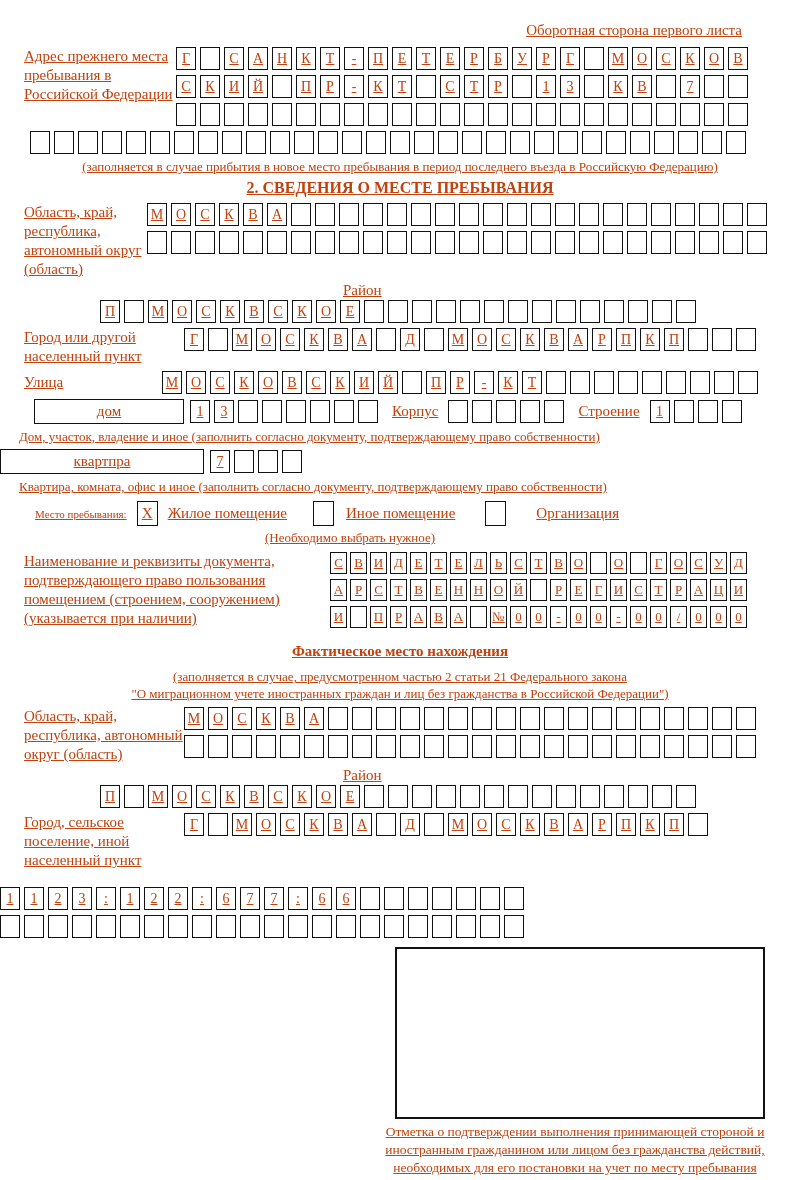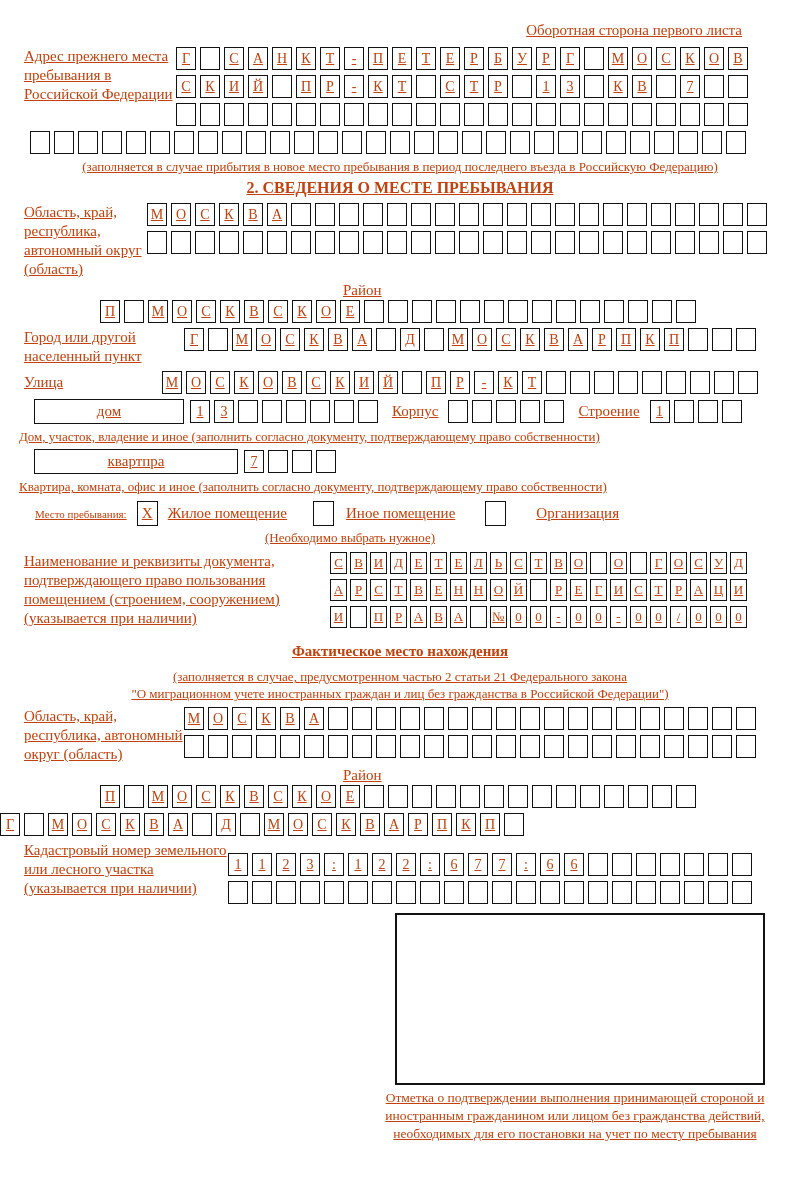--- a/index.html
+++ b/index.html
@@ -357,21 +357,21 @@
     <span class="inline-lbl">Строение</span>
     <div class="cellrow">
         <span class="cell">1</span>
         <span class="cell"></span>
         <span class="cell"></span>
         <span class="cell"></span>
       </div>
   </div>
   <div class="caption caption-left mb4">Дом, участок, владение и иное (заполнить согласно документу, подтверждающему право собственности)</div>
 
-  <div class="frow vcenter mb4" style="margin-left:34px;">
+  <div class="frow vcenter mb4" style="">
     <div class="widebox" style="width:204px; margin-right:6px;">квартпра</div>
     <div class="cellrow">
         <span class="cell">7</span>
         <span class="cell"></span>
         <span class="cell"></span>
         <span class="cell"></span>
       </div>
   </div>
   <div class="caption caption-left mb4">Квартира, комната, офис и иное (заполнить согласно документу, подтверждающему право собственности)</div>
 
@@ -548,20 +548,21 @@
         <span class="cell"></span>
         <span class="cell"></span>
         <span class="cell"></span>
         <span class="cell"></span>
         <span class="cell"></span>
         <span class="cell"></span>
       </div>
   </div>
 
   <div class="frow mb5">
+    <div class="lbl" style="width:184px;">Город, сельское поселение, иной населенный пункт</div>
     <div class="cellrow">
         <span class="cell">Г</span>
         <span class="cell"></span>
         <span class="cell">М</span>
         <span class="cell">О</span>
         <span class="cell">С</span>
         <span class="cell">К</span>
         <span class="cell">В</span>
         <span class="cell">А</span>
         <span class="cell"></span>
@@ -575,21 +576,20 @@
         <span class="cell">А</span>
         <span class="cell">Р</span>
         <span class="cell">П</span>
         <span class="cell">К</span>
         <span class="cell">П</span>
         <span class="cell"></span>
       </div>
   </div>
 
   <div class="frow">
-    <div class="lbl" style="width:228px;">Кадастровый номер земельного или лесного участка (указывается при наличии)</div>
     <div class="cellrows" style="padding-top:12px;">
       <div class="cellrow">
           <span class="cell">1</span>
           <span class="cell">1</span>
           <span class="cell">2</span>
           <span class="cell">3</span>
           <span class="cell">:</span>
           <span class="cell">1</span>
           <span class="cell">2</span>
           <span class="cell">2</span>

